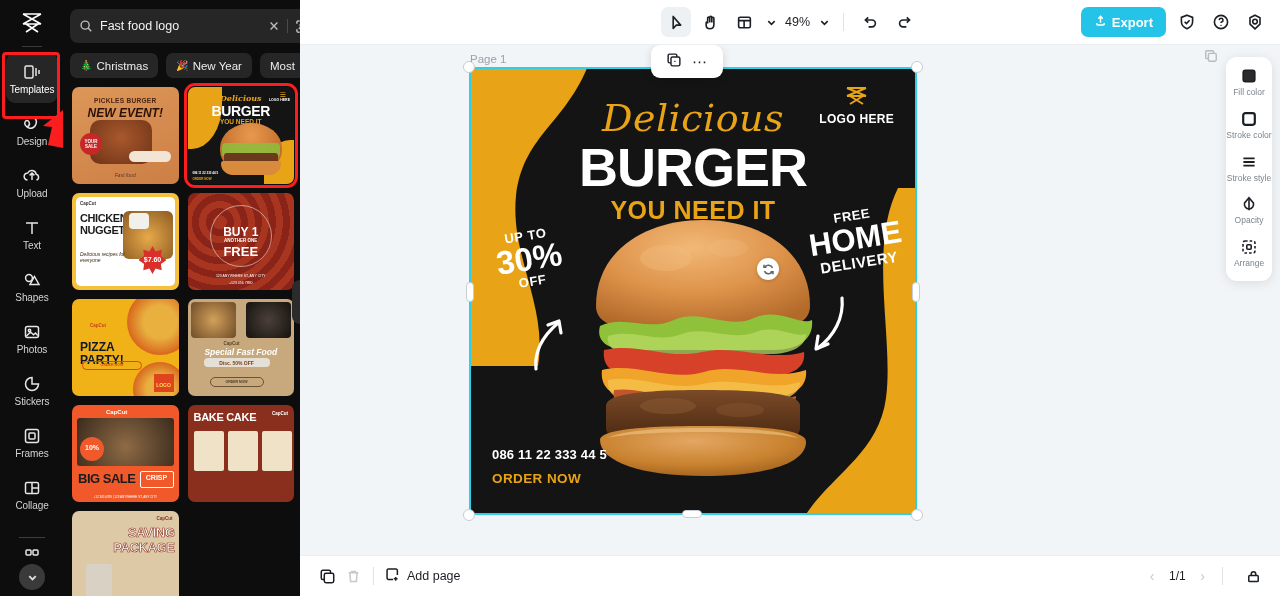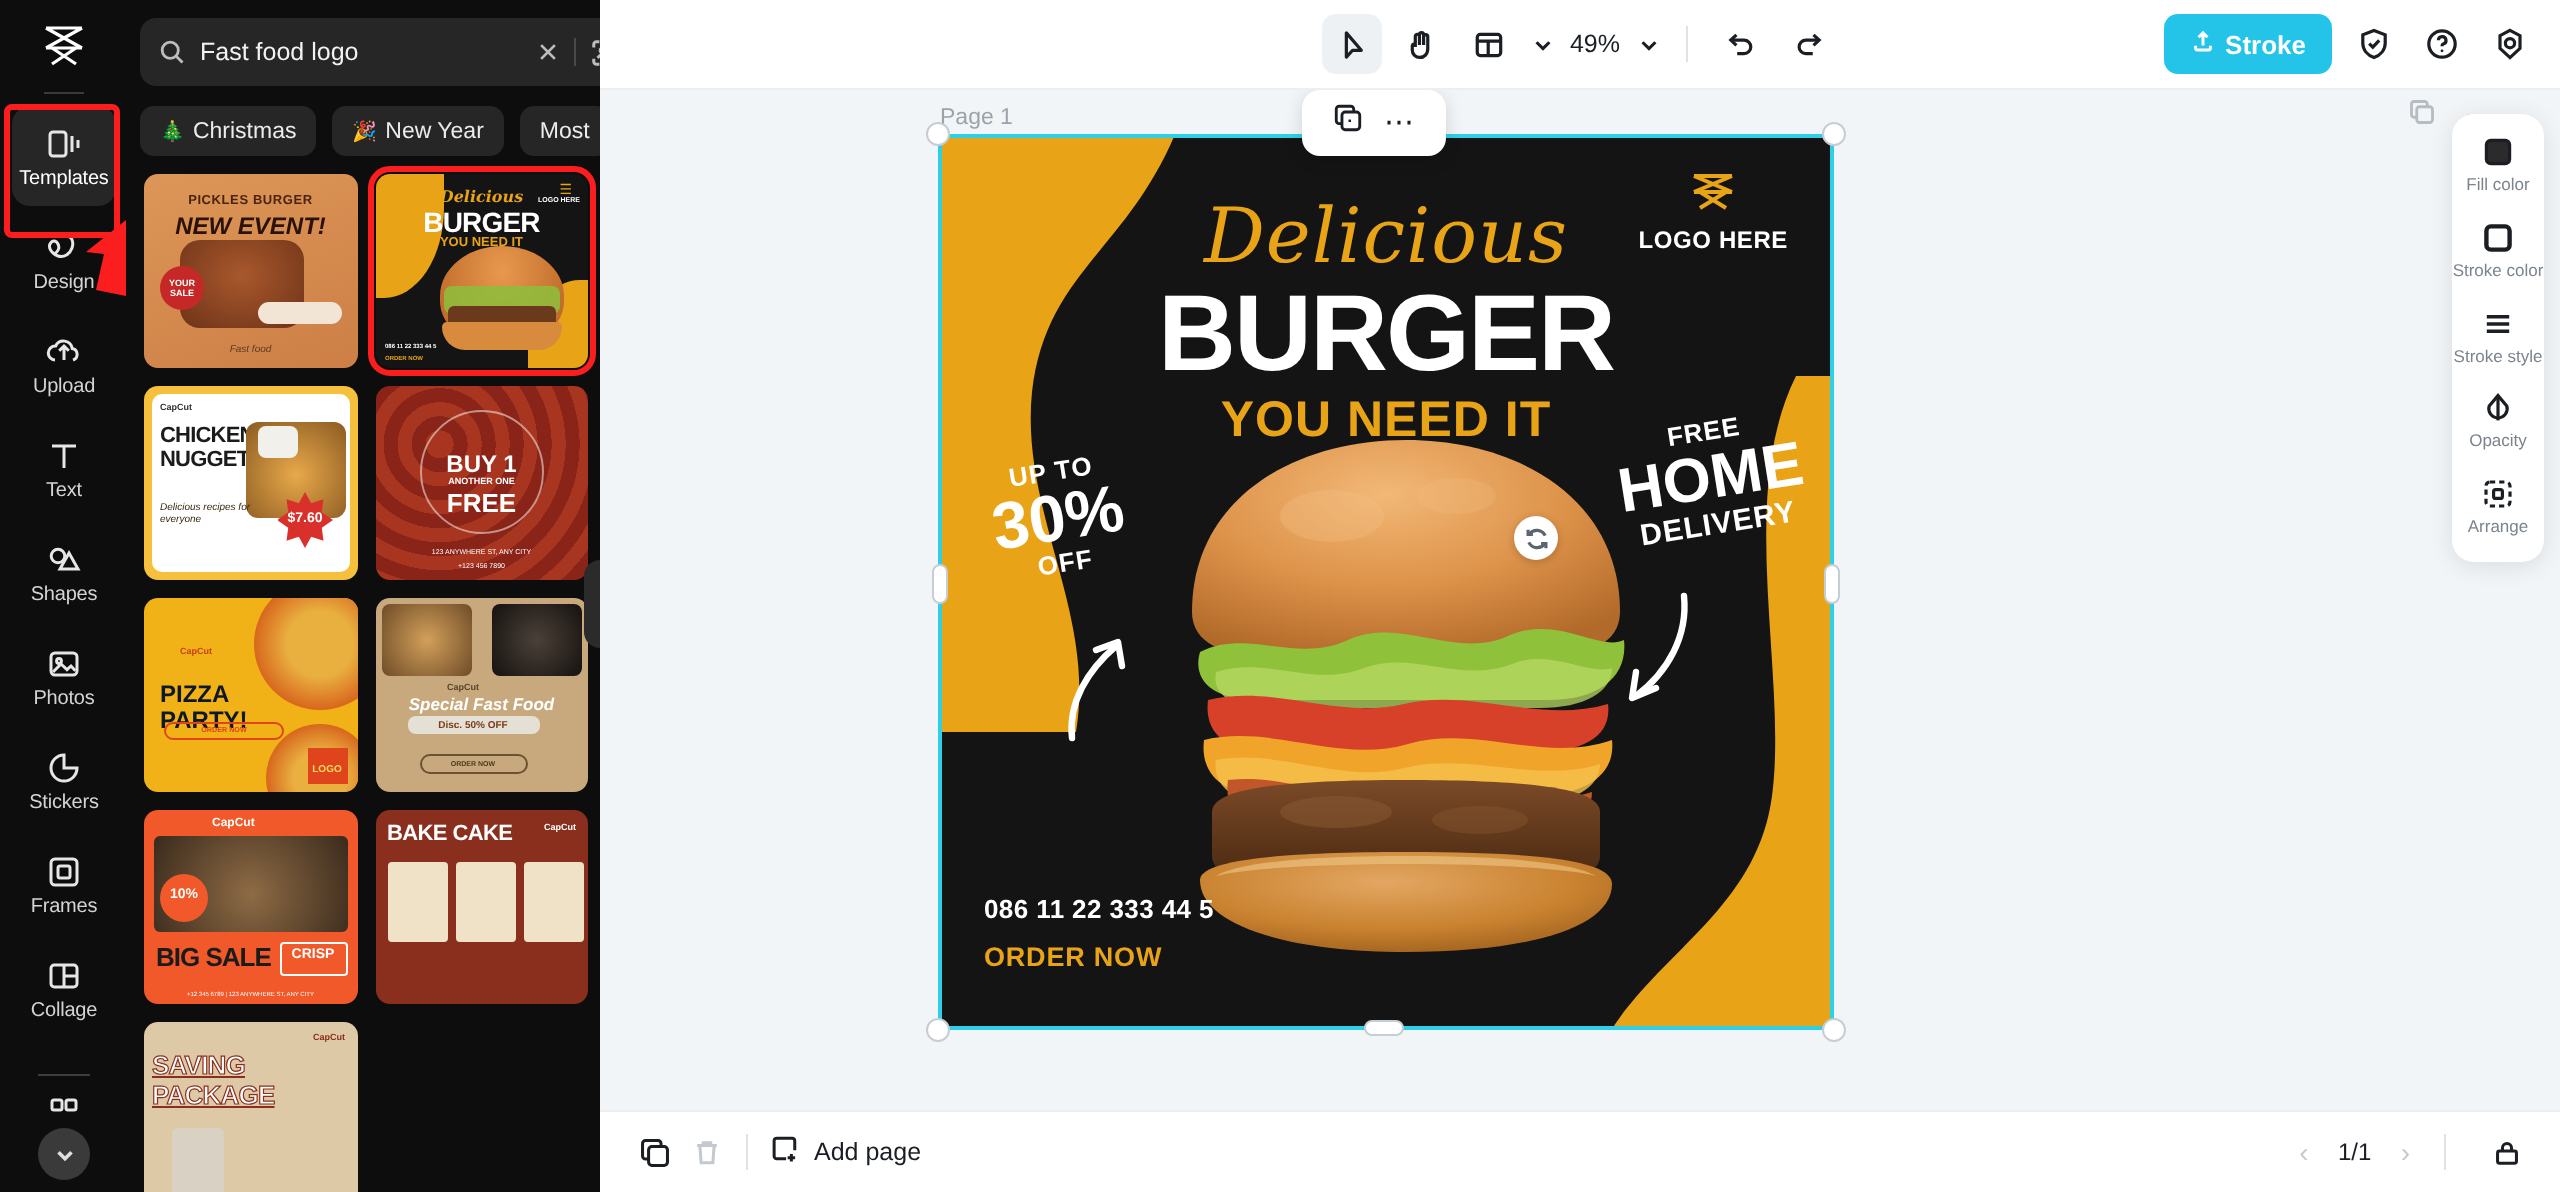--- a/index.html
+++ b/index.html
@@ -415,21 +415,21 @@
       <div class="thumb" style="background:#8a2f1d;">
         <div class="tt" style="left:6px;top:6px;font-size:11px;color:#fff;letter-spacing:-.3px;">BAKE CAKE</div>
         <div class="capcut-mini" style="right:6px;top:6px;color:#fff;">CapCut</div>
         <div style="position:absolute;left:6px;top:26px;width:30px;height:40px;background:#f0e2c6;border-radius:2px;"></div>
         <div style="position:absolute;left:40px;top:26px;width:30px;height:40px;background:#f0e2c6;border-radius:2px;"></div>
         <div style="position:absolute;left:74px;top:26px;width:30px;height:40px;background:#f0e2c6;border-radius:2px;"></div>
 
       </div>
 
       <div class="thumb" style="background:#ddc9a6;">
-        <div class="tt" style="top:14px;left:4px;right:4px;text-align:left;font-size:13px;color:#fff;-webkit-text-stroke:.6px #8a2f1d;letter-spacing:-.4px;text-decoration:underline;">SAVING PACKAGE</div>
+        <div class="tt" style="top:14px;left:4px;right:4px;text-align:right;font-size:13px;color:#fff;-webkit-text-stroke:.6px #8a2f1d;letter-spacing:-.4px;">SAVING PACKAGE</div>
         <div class="capcut-mini" style="right:6px;top:5px;color:#8a2f1d;">CapCut</div>
         <div style="position:absolute;left:14px;bottom:0;width:26px;height:44px;background:#d9d2c4;border-radius:3px 3px 6px 6px;"></div>
 
       </div>
 
     </div>
 
     <div class="nub"></div>
   </div>
 
@@ -481,21 +481,21 @@
       </div>
 
       <div class="tb-right">
         <div class="export">
           <span>
             <svg width="13" height="13" viewBox="0 0 14 14" fill="none" stroke="#fff" stroke-width="1.6">
                 <path d="M3 9.6v1.2a1 1 0 0 0 1 1h6a1 1 0 0 0 1-1V9.6"></path>
                 <path d="M7 9.4V2.6M4.6 5 7 2.6 9.4 5"></path>
               </svg>
           </span>
-          <span>Stroke</span>
+          <span>Export</span>
         </div>
         <span class="rbtn">
           <svg width="18" height="18" viewBox="0 0 18 18">
               <path d="M9 2.2 14.6 4.4v4.2c0 3.4-2.4 6-5.6 7.2-3.2-1.2-5.6-3.8-5.6-7.2V4.4z"></path>
               <path d="M6.6 8.8 8.4 10.6l3.2-3.4"></path>
             </svg>
         </span>
         <span class="rbtn">
           <svg width="18" height="18" viewBox="0 0 18 18">
               <circle cx="9" cy="9" r="6.6"></circle>

